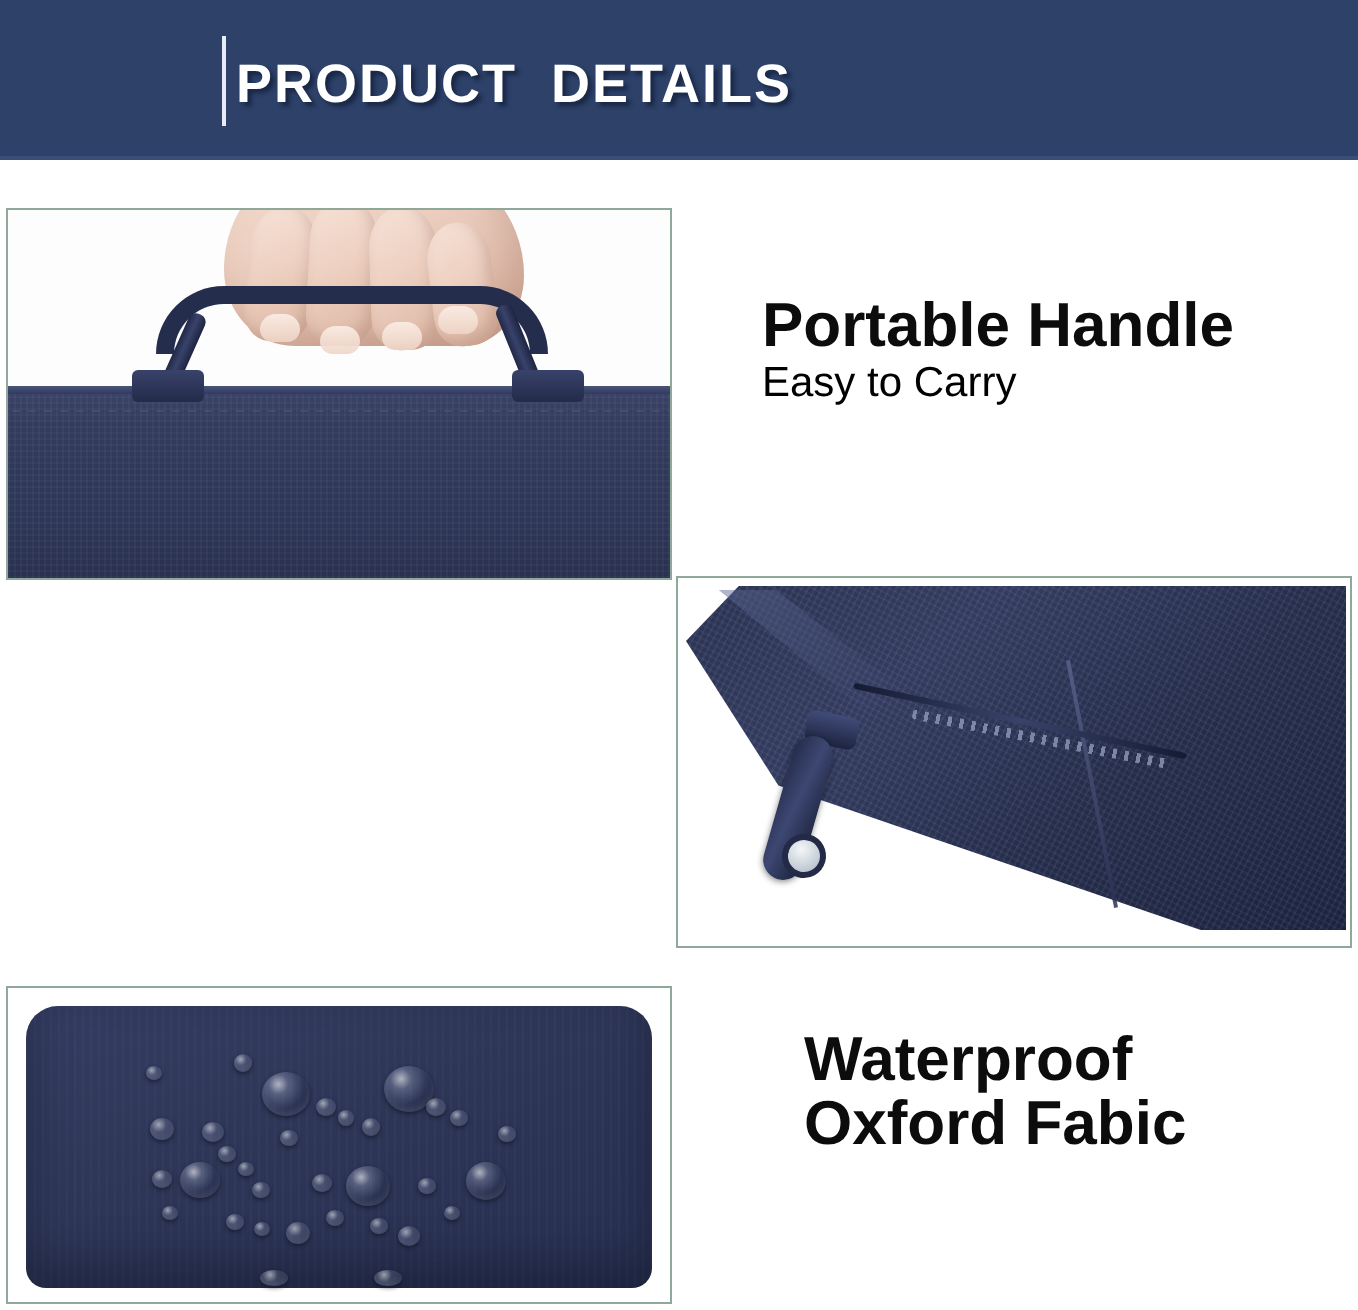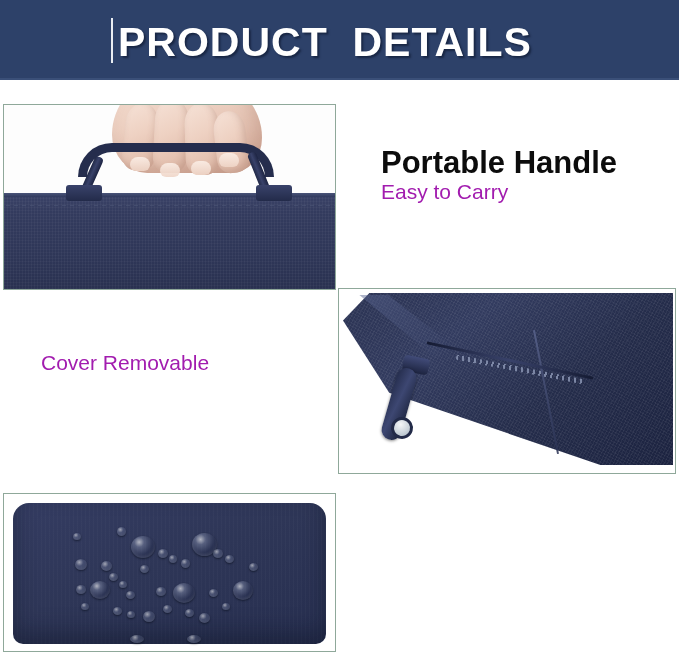--- a/index.html
+++ b/index.html
@@ -34,21 +34,21 @@
     background: #e9edf3;
   }
   #page-title {
     position: absolute;
     left: 118px;
     top: 18px;
     width: 440px;
     height: 48px;
     line-height: 48px;
     color: #ffffff;
-    font-size: 41px;
+    font-size: 27px;
     font-weight: bold;
     letter-spacing: 1.0px;
     white-space: pre;
     text-shadow: 2px 2px 2px rgba(10,18,40,0.55);
   }
 
   
   .photo-panel {
     position: absolute;
     box-sizing: border-box;
@@ -247,21 +247,21 @@
   
   .text-block { position: absolute; }
   .headline {
     color: #0c0c0c;
     font-weight: bold;
     font-size: 31px;
     line-height: 32px;
     white-space: pre;
   }
   .subline {
-    color: #a21caf;
+    color: #000000;
     font-weight: normal;
     font-size: 21px;
     line-height: 26px;
     white-space: pre;
   }
   #text-handle     { left: 381px; top: 147px; width: 290px; }
   #text-zipper     { left: 41px;  top: 350px; width: 290px; }
   #text-waterproof { left: 402px; top: 514px; width: 272px; }
 </style>
 </head>
@@ -296,21 +296,20 @@
     <div class="strap-base" id="strap-base-right"></div>
   </div>
 </div>
 
 <div class="text-block" id="text-handle">
   <div class="headline">Portable Handle</div>
   <div class="subline">Easy to Carry</div>
 </div>
 
 <div class="text-block" id="text-zipper">
-  <div class="subline">Cover Removable</div>
 </div>
 
 <div class="photo-panel" id="panel-zipper">
   <div class="photo-inner">
     <div class="zip-fabric"></div>
     <div class="zip-edge-fold"></div>
     <div class="zip-seam-diag"></div>
     <div class="zip-chain"></div>
     <div class="zip-teeth"></div>
     <div class="zip-slider"></div>
@@ -352,13 +351,15 @@
       <div class="droplet sm" style="left:209px;top:100px;width:8px;height:7px;"></div>
       <div class="droplet sm" style="left:60px;top:30px;width:8px;height:7px;"></div>
       <div class="droplet sm" style="left:236px;top:60px;width:9px;height:8px;"></div>
       <div class="droplet sm" style="left:117px;top:132px;width:14px;height:8px;"></div>
       <div class="droplet sm" style="left:174px;top:132px;width:14px;height:8px;"></div>
     </div>
   </div>
 </div>
 
 <div class="text-block" id="text-waterproof">
+  <div class="headline">Waterproof
+Oxford Fabic</div>
 </div>
 
 </body></html>

